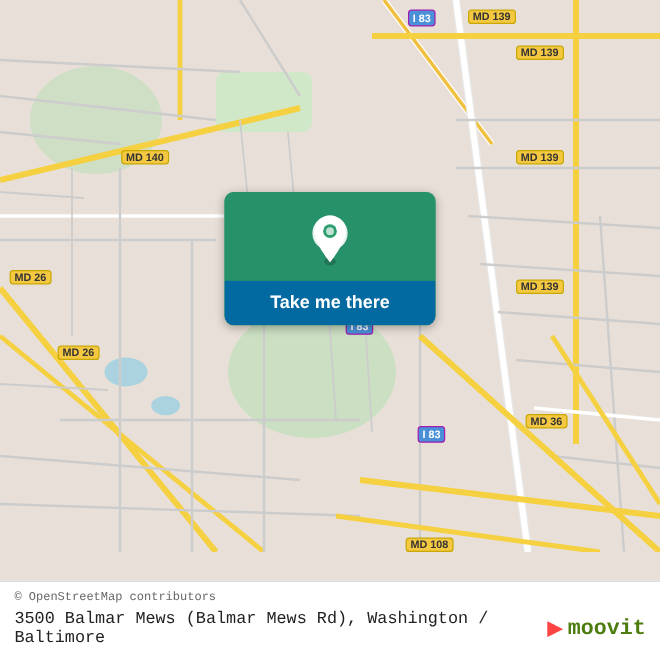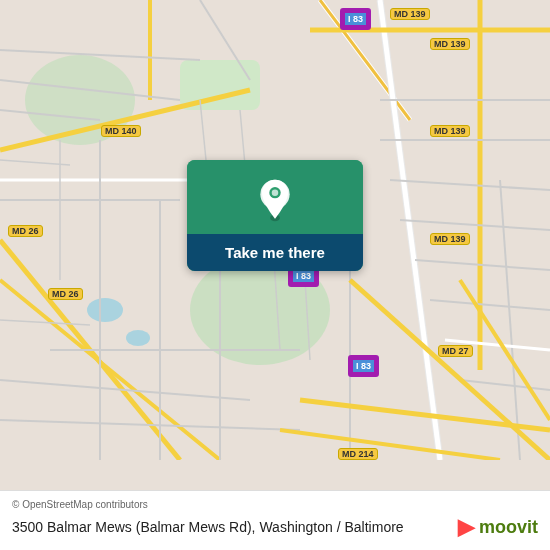--- a/index.html
+++ b/index.html
@@ -30,20 +30,21 @@
     
     #info-bar {
       position: absolute;
       bottom: 0;
       left: 0;
       right: 0;
       background: white;
       padding: 8px 12px 10px 12px;
       border-top: 1px solid #ddd;
       z-index: 10;
+      font-family: Liberation Mono, monospace;
     }
 
     #copyright-text {
       font-size: 10px;
       color: #666;
       margin-bottom: 4px;
     }
 
     #address-line {
       font-size: 14px;
@@ -94,21 +95,21 @@
       justify-content: center;
       align-items: center;
     }
 
     #btn-label-area {
       padding: 10px 0;
       text-align: center;
       font-size: 15px;
       font-weight: 600;
       color: white;
-      background-color: #0c4a6e;
+      background-color: #0369a1;
     }
 
     
     .pin-icon {
       width: 44px;
       height: 44px;
     }
 
     
     .road-label {
@@ -122,21 +123,21 @@
       color: #333;
       z-index: 5;
       white-space: nowrap;
     }
 
     .road-label-blue {
       position: absolute;
       font-size: 9px;
       font-weight: bold;
       background: #4a90d9;
-      border: 5px solid #a21caf;
+      border: 1px solid #a21caf;
       padding: 1px 3px;
       border-radius: 3px;
       color: white;
       z-index: 5;
       white-space: nowrap;
     }
   </style>
 </head>
 <body>
 
@@ -216,22 +217,22 @@
     <div class="road-label-blue" style="top:8px; left:340px;">I 83</div>
     <div class="road-label" style="top:8px; left:390px;">MD 139</div>
     <div class="road-label" style="top:38px; left:430px;">MD 139</div>
     <div class="road-label" style="top:125px; left:430px;">MD 139</div>
     <div class="road-label" style="top:233px; left:430px;">MD 139</div>
     <div class="road-label" style="top:125px; left:101px;">MD 140</div>
     <div class="road-label" style="top:225px; left:8px;">MD 26</div>
     <div class="road-label" style="top:288px; left:48px;">MD 26</div>
     <div class="road-label-blue" style="top:265px; left:288px;">I 83</div>
     <div class="road-label-blue" style="top:355px; left:348px;">I 83</div>
-    <div class="road-label" style="top:345px; left:438px;">MD 27</div>
-    <div class="road-label" style="top:448px; left:338px;">MD 214</div>
+    <div class="road-label" style="top:345px; left:438px;">MD 36</div>
+    <div class="road-label" style="top:448px; left:338px;">MD 108</div>
   </div>
 
   <button id="take-me-there-btn">
     <div id="btn-icon-area">
 
       <svg class="pin-icon" viewBox="0 0 44 54">
         <circle cx="22" cy="20" r="18" fill="white" opacity="0.9"></circle>
         <ellipse cx="22" cy="49" rx="6" ry="4" fill="rgba(0,0,0,0.2)"></ellipse>
         <path d="M22 2C13.2 2 6 9.2 6 18c0 12 16 32 16 32s16-20 16-32C38 9.2 30.8 2 22 2z" fill="white"></path>
         <circle cx="22" cy="18" r="7" fill="#2e9e6e"></circle>

